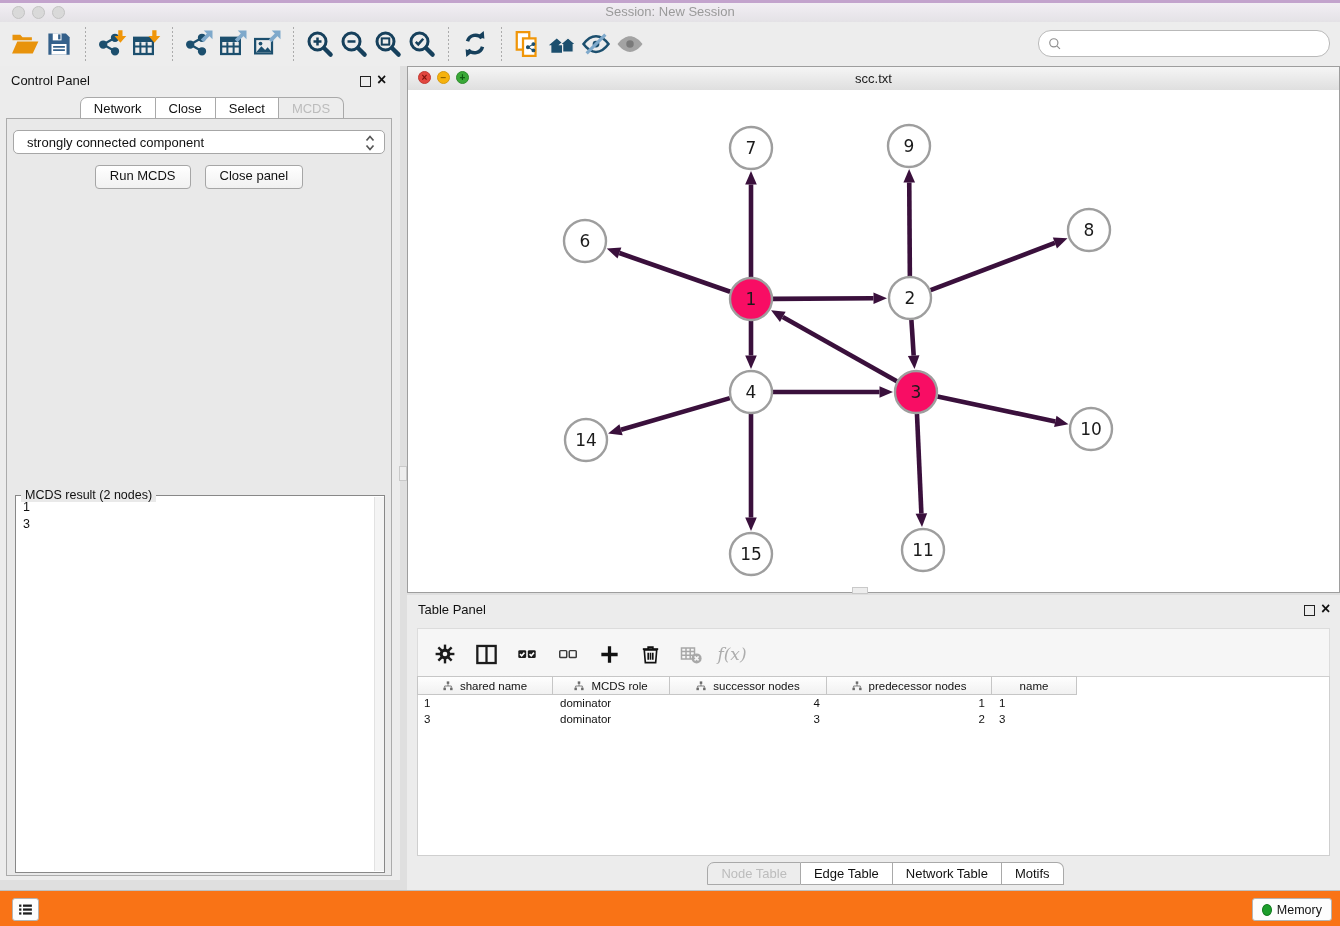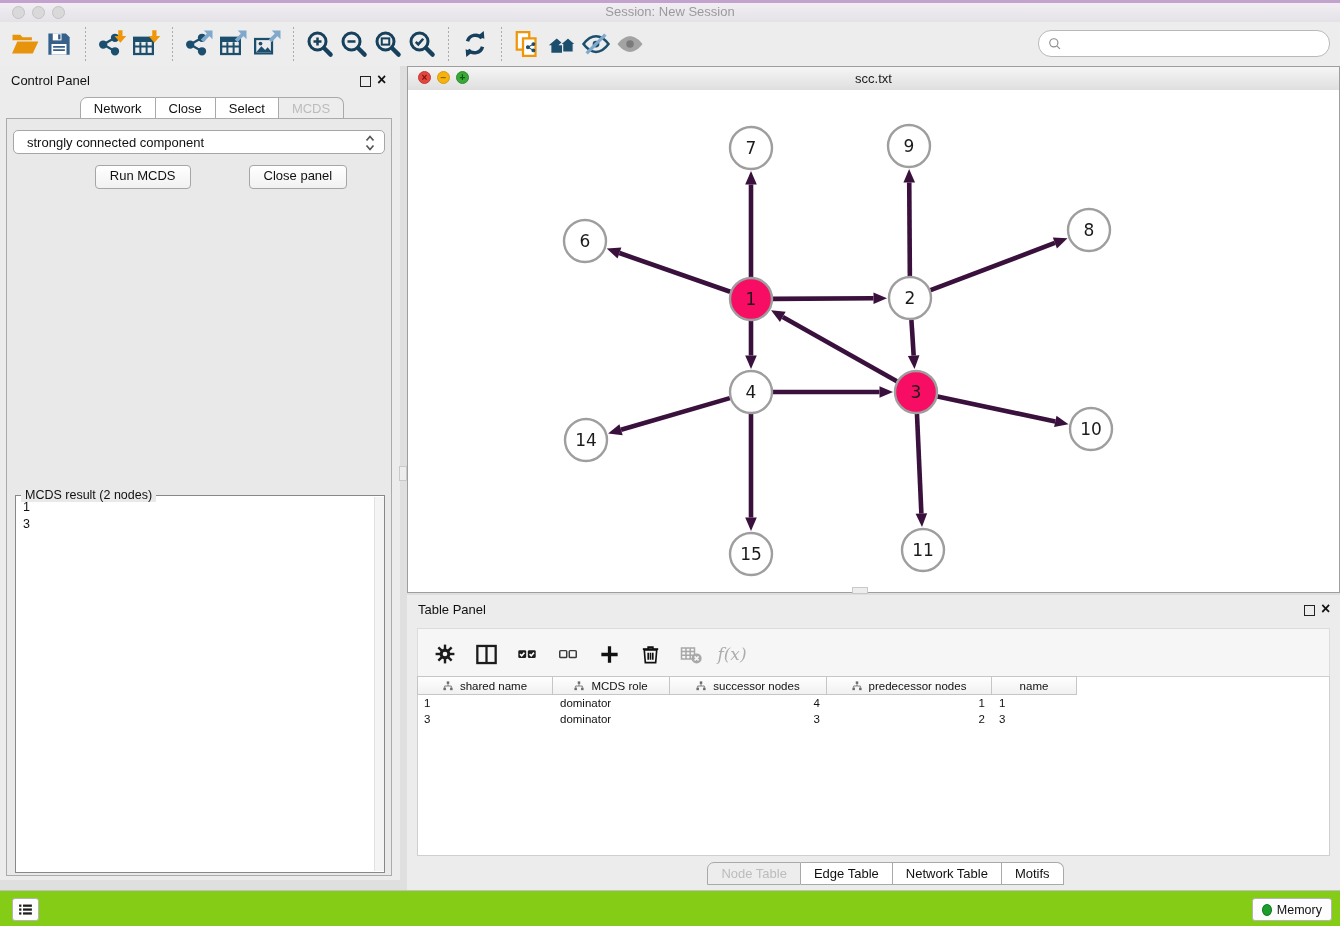--- a/index.html
+++ b/index.html
@@ -52,21 +52,21 @@
   .cp-body{position:absolute;left:6px;top:52px;width:386px;height:758px;background:#E9E9E9;
     border:1px solid #ABABAB;box-sizing:border-box;}
   .opt-label{margin-top:21px;text-align:center;font-size:13px;color:#111;}
   .dropdown{position:relative;width:372px;height:24px;margin:11px auto 0;background:#fff;
     border:1px solid #A6A6A6;border-radius:5px;box-sizing:border-box;display:flex;align-items:center;}
   .dropdown .val{font-size:13px;padding-left:13px;color:#111;}
   .dropdown .chevrons{position:absolute;right:9px;top:3px;}
   .btn-row{display:flex;justify-content:center;gap:14px;margin-top:11px;}
   .pushbtn{height:22px;line-height:20px;background:linear-gradient(#FFF,#F1F1F1);
     border:1px solid #A6A6A6;border-radius:4px;font-size:13px;color:#111;
-    padding:0 14px;text-align:center;margin-left:44px;}
+    padding:0 14px;text-align:center;}
   .result-group{position:absolute;left:8px;top:376px;width:370px;height:378px;
     border:1px solid #888;background:#fff;box-sizing:border-box;}
   .result-title{position:absolute;top:-8px;left:5px;background:#E9E9E9;padding:0 4px;
     font-size:12.5px;color:#111;}
   .result-lines{padding:3px 7px;font-size:12.5px;line-height:17px;color:#111;}
   .result-scroll{position:absolute;right:0;top:1px;bottom:1px;width:9px;background:#F4F4F4;
     border-left:1px solid #E2E2E2;}
   
   .network-window{position:absolute;left:407px;top:0;width:933px;height:527px;
     background:#fff;border:1px solid #9E9E9E;box-sizing:border-box;}
@@ -100,21 +100,21 @@
     border:1px solid #C6C6C6;border-left:none;display:flex;align-items:center;
     justify-content:center;gap:7px;font-size:11.5px;color:#111;}
   .th:first-child{border-left:1px solid #C6C6C6;}
   .tbl-body{position:absolute;left:10px;top:81px;width:913px;height:180px;background:#fff;
     border:1px solid #CFCFCF;box-sizing:border-box;}
   .tbl-rows{position:absolute;left:10px;top:101px;}
   .tr{display:flex;height:16px;}
   .td{box-sizing:border-box;font-size:11.5px;color:#111;padding:1px 7px 0 7px;overflow:hidden;}
   .tp-tabs{position:absolute;left:0;right:0;top:267px;}
   
-  .statusbar{position:absolute;left:0;top:890px;width:100%;height:36px;background:#84cc16;
+  .statusbar{position:absolute;left:0;top:890px;width:100%;height:36px;background:#f97316;
     border-top:1px solid #BFBFBF;box-sizing:border-box;}
   .sb-btn{position:absolute;top:7px;height:23px;background:#FDFDFD;border:1px solid #B4B4B4;
     border-radius:3px;display:flex;align-items:center;justify-content:center;box-sizing:border-box;}
   .sb-list{left:12px;width:27px;}
   .sb-memory{right:8px;padding:0 9px;gap:5px;font-size:12.5px;color:#111;}
   .mem-dot{width:10px;height:12px;border-radius:50%;background:#1D9E2C;border:1px solid #127A1E;box-sizing:border-box;}
 </style>
 </head>
 <body>
 

